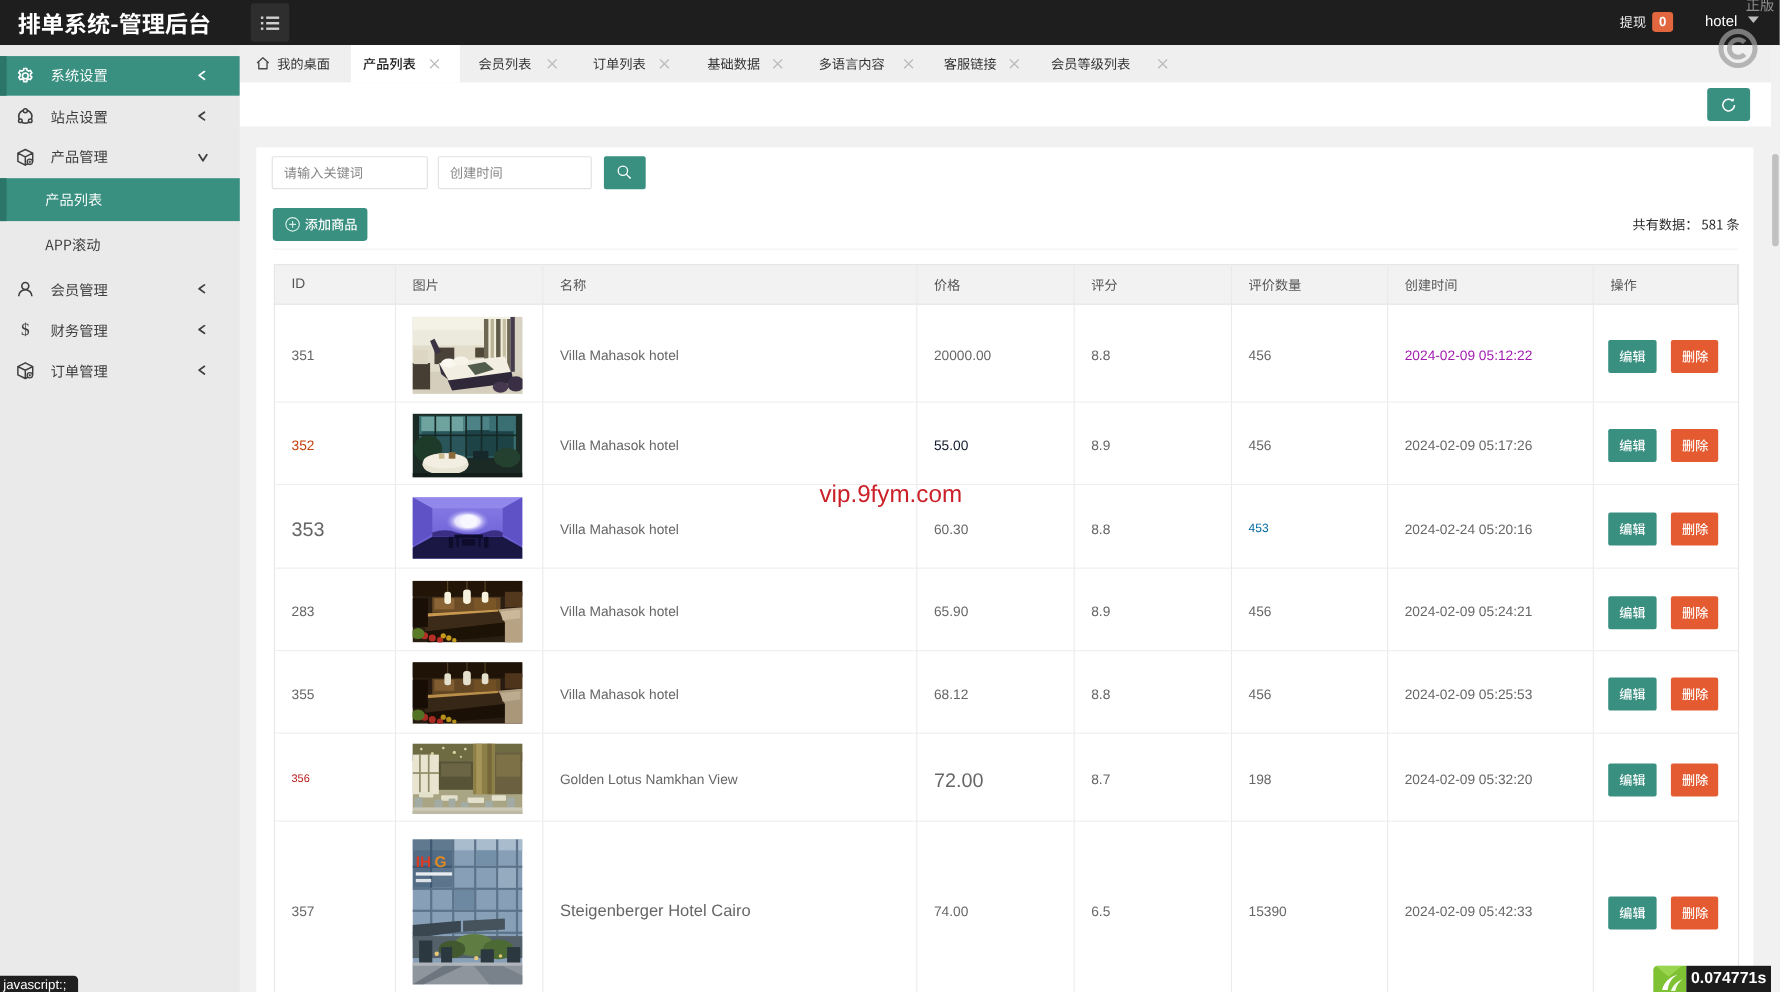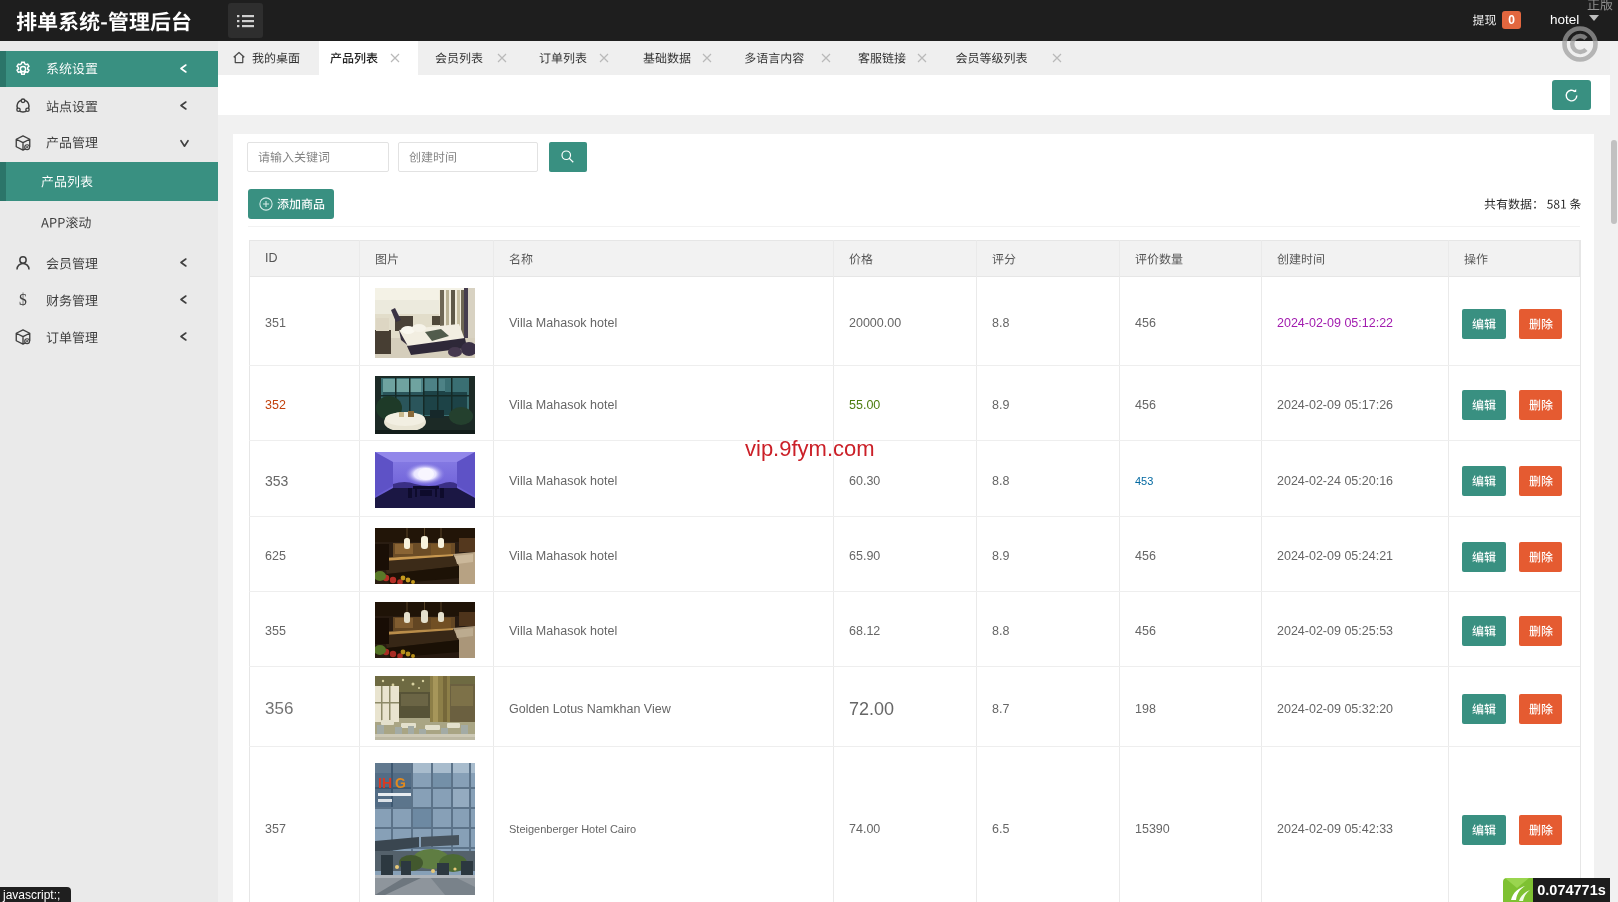--- a/index.html
+++ b/index.html
@@ -280,34 +280,34 @@
 <ellipse cx="14" cy="32" rx="13" ry="12" fill="#1e3a28"></ellipse>
 <ellipse cx="86" cy="40" rx="12" ry="9" fill="#24402e"></ellipse>
 <ellipse cx="30" cy="46" rx="21" ry="10" fill="#e9e5d4"></ellipse>
 <ellipse cx="30" cy="43" rx="20" ry="7" fill="#f2efe2"></ellipse>
 <rect x="24" y="36" width="5" height="5" fill="#c8b98e"></rect>
 <rect x="33" y="35" width="6" height="6" fill="#8a6a3a"></rect>
 <rect x="0" y="54" width="100" height="4" fill="#131d1a"></rect>
 <rect x="55" y="34" width="14" height="8" fill="#16282a"></rect>
 </svg></div>
 <div class="abs" style="left:509px;top:398px;font-size:12.5px;color:#666;line-height:14px;white-space:nowrap">Villa Mahasok hotel</div>
-<div class="abs" style="left:849px;top:398px;font-size:12.5px;color:#4d7c0f;line-height:14px;white-space:nowrap">55.00</div>
+<div class="abs" style="left:849px;top:398px;font-size:12.5px;color:#0f172a;line-height:14px;white-space:nowrap">55.00</div>
 <div class="abs" style="left:992px;top:398px;font-size:12.5px;color:#666;line-height:14px;white-space:nowrap">8.9</div>
 <div class="abs" style="left:1135px;top:398px;font-size:12.5px;color:#666;line-height:14px;white-space:nowrap">456</div>
 <div class="abs" style="left:1277px;top:398px;font-size:12.5px;color:#666;line-height:14px;white-space:nowrap">2024-02-09 05:17:26</div>
 <div class="abs" style="left:1462px;top:390px;width:44px;height:30px;background:#399081;border-radius:2px"></div>
 <div style="position:absolute;left:1472px;top:399px;line-height:0;"><svg width="24.0" height="12" viewBox="0 -880 2000 1000">
       <path d="M35 -61 57 25C140 -10 246 -55 346 -99L329 -173C220 -130 109 -86 35 -61ZM60 -419C75 -426 98 -432 192 -444C157 -387 126 -342 111 -324C82 -286 62 -261 40 -257C49 -235 63 -193 67 -177C88 -189 122 -201 340 -252C337 -271 334 -305 334 -329L187 -298C253 -387 318 -493 369 -596L295 -639C279 -601 259 -563 240 -526L145 -518C200 -603 253 -712 292 -815L203 -846C170 -726 106 -597 85 -564C66 -530 50 -507 31 -502C41 -479 55 -437 60 -419ZM625 -341V-210H558V-341ZM685 -341H743V-210H685ZM599 -825C612 -799 626 -768 636 -739H409V-522C409 -368 400 -143 306 16C326 25 364 53 378 69C442 -38 472 -179 485 -310V75H558V-137H625V53H685V-137H743V51H803V-137H863V-2C863 5 861 7 855 8C848 8 832 8 813 7C823 26 831 56 834 76C869 76 893 75 912 63C932 51 936 30 936 -1V-418L863 -417H493L495 -491H924V-739H739C728 -772 709 -817 689 -851ZM803 -341H863V-210H803ZM495 -661H836V-569H495Z M1561 -745H1804V-661H1561ZM1474 -813V-592H1895V-813ZM1077 -322C1086 -331 1119 -337 1151 -337H1238V-206C1161 -194 1090 -182 1035 -175L1054 -83L1238 -118V81H1324V-135L1425 -155L1419 -237L1324 -221V-337H1403V-422H1324V-571H1238V-422H1158C1185 -487 1211 -562 1234 -640H1413V-730H1258C1266 -762 1273 -795 1279 -827L1188 -844C1183 -806 1176 -768 1167 -730H1043V-640H1146C1127 -567 1107 -507 1098 -484C1081 -440 1067 -409 1049 -404C1059 -382 1072 -340 1077 -322ZM1799 -463V-390H1568V-463ZM1398 -85 1412 -2 1799 -33V84H1887V-41L1962 -47V-125L1887 -119V-463H1954V-541H1419V-463H1481V-90ZM1799 -321V-249H1568V-321ZM1799 -180V-113L1568 -96V-180Z" fill="#ffffff"></path>
     </svg></div>
 <div class="abs" style="left:1519px;top:390px;width:43px;height:30px;background:#e55b31;border-radius:2px"></div>
 <div style="position:absolute;left:1529px;top:399px;line-height:0;"><svg width="24.0" height="12" viewBox="0 -880 2000 1000">
       <path d="M701 -737V-162H776V-737ZM846 -828V-18C846 -3 841 1 827 2C813 2 769 2 721 0C733 24 745 62 748 84C816 84 861 82 889 67C917 54 927 30 927 -18V-828ZM40 -458V-372H100V-322C100 -200 96 -56 36 41C54 50 89 74 103 88C169 -17 178 -189 178 -323V-372H254V-24C254 -12 250 -9 241 -8C230 -8 199 -8 167 -9C177 13 187 50 189 73C243 73 277 71 301 56C325 42 332 17 332 -22V-372H391C390 -239 384 -71 334 45C353 53 388 73 402 86C457 -39 467 -228 468 -372H544V-24C544 -12 540 -9 530 -8C520 -8 489 -8 457 -9C467 13 477 50 479 73C532 73 567 71 591 56C615 42 622 17 622 -23V-372H667V-458H622V-811H391V-458H332V-811H100V-458ZM178 -729H254V-458H178ZM468 -729H544V-458H468Z M1465 -220C1433 -150 1382 -77 1331 -27C1351 -15 1386 11 1402 25C1453 -30 1510 -116 1548 -197ZM1762 -192C1814 -129 1873 -41 1899 16L1974 -27C1946 -82 1887 -166 1833 -228ZM1072 -804V81H1156V-719H1262C1242 -653 1217 -567 1192 -501C1258 -425 1274 -359 1274 -307C1274 -276 1269 -252 1254 -241C1247 -235 1236 -233 1224 -232C1210 -231 1191 -231 1171 -234C1184 -210 1192 -174 1192 -151C1215 -150 1241 -150 1260 -153C1282 -156 1300 -162 1316 -173C1345 -195 1357 -237 1357 -297C1357 -358 1341 -429 1273 -510C1305 -589 1341 -689 1370 -773L1308 -808L1295 -804ZM1655 -853C1589 -733 1465 -622 1341 -558C1363 -540 1389 -511 1402 -489C1422 -501 1442 -513 1461 -527V-456H1626V-351H1374V-265H1626V-20C1626 -7 1622 -3 1607 -2C1593 -2 1546 -2 1496 -4C1509 21 1523 58 1527 83C1597 83 1644 81 1676 67C1708 52 1718 28 1718 -19V-265H1956V-351H1718V-456H1860V-534L1916 -497C1930 -522 1957 -554 1980 -572C1894 -618 1802 -679 1711 -783L1734 -822ZM1478 -539C1547 -589 1610 -649 1664 -717C1729 -639 1792 -583 1853 -539Z" fill="#ffffff"></path>
     </svg></div>
 <div class="abs" style="left:249px;top:516px;width:1331px;height:1px;background:#eeeeee"></div>
-<div class="abs" style="left:265px;top:474px;font-size:14px;color:#666;line-height:14px;white-space:nowrap">353</div>
+<div class="abs" style="left:265px;top:474px;font-size:18px;color:#666;line-height:14px;white-space:nowrap">353</div>
 <div style="position:absolute;left:375px;top:452px;line-height:0;"><svg width="100" height="56" viewBox="0 0 100 56">
 <defs>
         <radialGradient id="g353" cx="0.5" cy="0.5" r="0.5">
           <stop offset="0" stop-color="#ffffff"></stop>
           <stop offset="0.55" stop-color="#e8e4ff"></stop>
           <stop offset="1" stop-color="#8d84e8" stop-opacity="0"></stop>
         </radialGradient>
 <linearGradient id="w353" x1="0" y1="0" x2="0" y2="1">
           <stop offset="0" stop-color="#8a80e6"></stop>
           <stop offset="0.6" stop-color="#7265da"></stop>
@@ -338,21 +338,21 @@
 <div class="abs" style="left:1277px;top:474px;font-size:12.5px;color:#666;line-height:14px;white-space:nowrap">2024-02-24 05:20:16</div>
 <div class="abs" style="left:1462px;top:466px;width:44px;height:30px;background:#399081;border-radius:2px"></div>
 <div style="position:absolute;left:1472px;top:475px;line-height:0;"><svg width="24.0" height="12" viewBox="0 -880 2000 1000">
       <path d="M35 -61 57 25C140 -10 246 -55 346 -99L329 -173C220 -130 109 -86 35 -61ZM60 -419C75 -426 98 -432 192 -444C157 -387 126 -342 111 -324C82 -286 62 -261 40 -257C49 -235 63 -193 67 -177C88 -189 122 -201 340 -252C337 -271 334 -305 334 -329L187 -298C253 -387 318 -493 369 -596L295 -639C279 -601 259 -563 240 -526L145 -518C200 -603 253 -712 292 -815L203 -846C170 -726 106 -597 85 -564C66 -530 50 -507 31 -502C41 -479 55 -437 60 -419ZM625 -341V-210H558V-341ZM685 -341H743V-210H685ZM599 -825C612 -799 626 -768 636 -739H409V-522C409 -368 400 -143 306 16C326 25 364 53 378 69C442 -38 472 -179 485 -310V75H558V-137H625V53H685V-137H743V51H803V-137H863V-2C863 5 861 7 855 8C848 8 832 8 813 7C823 26 831 56 834 76C869 76 893 75 912 63C932 51 936 30 936 -1V-418L863 -417H493L495 -491H924V-739H739C728 -772 709 -817 689 -851ZM803 -341H863V-210H803ZM495 -661H836V-569H495Z M1561 -745H1804V-661H1561ZM1474 -813V-592H1895V-813ZM1077 -322C1086 -331 1119 -337 1151 -337H1238V-206C1161 -194 1090 -182 1035 -175L1054 -83L1238 -118V81H1324V-135L1425 -155L1419 -237L1324 -221V-337H1403V-422H1324V-571H1238V-422H1158C1185 -487 1211 -562 1234 -640H1413V-730H1258C1266 -762 1273 -795 1279 -827L1188 -844C1183 -806 1176 -768 1167 -730H1043V-640H1146C1127 -567 1107 -507 1098 -484C1081 -440 1067 -409 1049 -404C1059 -382 1072 -340 1077 -322ZM1799 -463V-390H1568V-463ZM1398 -85 1412 -2 1799 -33V84H1887V-41L1962 -47V-125L1887 -119V-463H1954V-541H1419V-463H1481V-90ZM1799 -321V-249H1568V-321ZM1799 -180V-113L1568 -96V-180Z" fill="#ffffff"></path>
     </svg></div>
 <div class="abs" style="left:1519px;top:466px;width:43px;height:30px;background:#e55b31;border-radius:2px"></div>
 <div style="position:absolute;left:1529px;top:475px;line-height:0;"><svg width="24.0" height="12" viewBox="0 -880 2000 1000">
       <path d="M701 -737V-162H776V-737ZM846 -828V-18C846 -3 841 1 827 2C813 2 769 2 721 0C733 24 745 62 748 84C816 84 861 82 889 67C917 54 927 30 927 -18V-828ZM40 -458V-372H100V-322C100 -200 96 -56 36 41C54 50 89 74 103 88C169 -17 178 -189 178 -323V-372H254V-24C254 -12 250 -9 241 -8C230 -8 199 -8 167 -9C177 13 187 50 189 73C243 73 277 71 301 56C325 42 332 17 332 -22V-372H391C390 -239 384 -71 334 45C353 53 388 73 402 86C457 -39 467 -228 468 -372H544V-24C544 -12 540 -9 530 -8C520 -8 489 -8 457 -9C467 13 477 50 479 73C532 73 567 71 591 56C615 42 622 17 622 -23V-372H667V-458H622V-811H391V-458H332V-811H100V-458ZM178 -729H254V-458H178ZM468 -729H544V-458H468Z M1465 -220C1433 -150 1382 -77 1331 -27C1351 -15 1386 11 1402 25C1453 -30 1510 -116 1548 -197ZM1762 -192C1814 -129 1873 -41 1899 16L1974 -27C1946 -82 1887 -166 1833 -228ZM1072 -804V81H1156V-719H1262C1242 -653 1217 -567 1192 -501C1258 -425 1274 -359 1274 -307C1274 -276 1269 -252 1254 -241C1247 -235 1236 -233 1224 -232C1210 -231 1191 -231 1171 -234C1184 -210 1192 -174 1192 -151C1215 -150 1241 -150 1260 -153C1282 -156 1300 -162 1316 -173C1345 -195 1357 -237 1357 -297C1357 -358 1341 -429 1273 -510C1305 -589 1341 -689 1370 -773L1308 -808L1295 -804ZM1655 -853C1589 -733 1465 -622 1341 -558C1363 -540 1389 -511 1402 -489C1422 -501 1442 -513 1461 -527V-456H1626V-351H1374V-265H1626V-20C1626 -7 1622 -3 1607 -2C1593 -2 1546 -2 1496 -4C1509 21 1523 58 1527 83C1597 83 1644 81 1676 67C1708 52 1718 28 1718 -19V-265H1956V-351H1718V-456H1860V-534L1916 -497C1930 -522 1957 -554 1980 -572C1894 -618 1802 -679 1711 -783L1734 -822ZM1478 -539C1547 -589 1610 -649 1664 -717C1729 -639 1792 -583 1853 -539Z" fill="#ffffff"></path>
     </svg></div>
 <div class="abs" style="left:249px;top:591px;width:1331px;height:1px;background:#eeeeee"></div>
-<div class="abs" style="left:265px;top:549px;font-size:12.5px;color:#666;line-height:14px;white-space:nowrap">625</div>
+<div class="abs" style="left:265px;top:549px;font-size:12.5px;color:#666;line-height:14px;white-space:nowrap">283</div>
 <div style="position:absolute;left:375px;top:528px;line-height:0;"><svg width="100" height="56" viewBox="0 0 100 56">
 <rect width="100" height="56" fill="#2a1d12"></rect>
 <rect x="0" y="0" width="100" height="14" fill="#221508"></rect>
 <rect x="18" y="15" width="62" height="14" fill="#6b4c26"></rect>
 <rect x="20" y="16" width="18" height="10" fill="#8a6434"></rect>
 <rect x="56" y="16" width="20" height="11" fill="#7a5627"></rect>
 <g fill="#f7f2dd">
         <rect x="29" y="10" width="6" height="11" rx="2.5"></rect>
         <rect x="46" y="8" width="7" height="13" rx="3"></rect>
         <rect x="63" y="10" width="6" height="10" rx="2.5"></rect>
@@ -439,21 +439,21 @@
 <div class="abs" style="left:1277px;top:624px;font-size:12.5px;color:#666;line-height:14px;white-space:nowrap">2024-02-09 05:25:53</div>
 <div class="abs" style="left:1462px;top:616px;width:44px;height:30px;background:#399081;border-radius:2px"></div>
 <div style="position:absolute;left:1472px;top:625px;line-height:0;"><svg width="24.0" height="12" viewBox="0 -880 2000 1000">
       <path d="M35 -61 57 25C140 -10 246 -55 346 -99L329 -173C220 -130 109 -86 35 -61ZM60 -419C75 -426 98 -432 192 -444C157 -387 126 -342 111 -324C82 -286 62 -261 40 -257C49 -235 63 -193 67 -177C88 -189 122 -201 340 -252C337 -271 334 -305 334 -329L187 -298C253 -387 318 -493 369 -596L295 -639C279 -601 259 -563 240 -526L145 -518C200 -603 253 -712 292 -815L203 -846C170 -726 106 -597 85 -564C66 -530 50 -507 31 -502C41 -479 55 -437 60 -419ZM625 -341V-210H558V-341ZM685 -341H743V-210H685ZM599 -825C612 -799 626 -768 636 -739H409V-522C409 -368 400 -143 306 16C326 25 364 53 378 69C442 -38 472 -179 485 -310V75H558V-137H625V53H685V-137H743V51H803V-137H863V-2C863 5 861 7 855 8C848 8 832 8 813 7C823 26 831 56 834 76C869 76 893 75 912 63C932 51 936 30 936 -1V-418L863 -417H493L495 -491H924V-739H739C728 -772 709 -817 689 -851ZM803 -341H863V-210H803ZM495 -661H836V-569H495Z M1561 -745H1804V-661H1561ZM1474 -813V-592H1895V-813ZM1077 -322C1086 -331 1119 -337 1151 -337H1238V-206C1161 -194 1090 -182 1035 -175L1054 -83L1238 -118V81H1324V-135L1425 -155L1419 -237L1324 -221V-337H1403V-422H1324V-571H1238V-422H1158C1185 -487 1211 -562 1234 -640H1413V-730H1258C1266 -762 1273 -795 1279 -827L1188 -844C1183 -806 1176 -768 1167 -730H1043V-640H1146C1127 -567 1107 -507 1098 -484C1081 -440 1067 -409 1049 -404C1059 -382 1072 -340 1077 -322ZM1799 -463V-390H1568V-463ZM1398 -85 1412 -2 1799 -33V84H1887V-41L1962 -47V-125L1887 -119V-463H1954V-541H1419V-463H1481V-90ZM1799 -321V-249H1568V-321ZM1799 -180V-113L1568 -96V-180Z" fill="#ffffff"></path>
     </svg></div>
 <div class="abs" style="left:1519px;top:616px;width:43px;height:30px;background:#e55b31;border-radius:2px"></div>
 <div style="position:absolute;left:1529px;top:625px;line-height:0;"><svg width="24.0" height="12" viewBox="0 -880 2000 1000">
       <path d="M701 -737V-162H776V-737ZM846 -828V-18C846 -3 841 1 827 2C813 2 769 2 721 0C733 24 745 62 748 84C816 84 861 82 889 67C917 54 927 30 927 -18V-828ZM40 -458V-372H100V-322C100 -200 96 -56 36 41C54 50 89 74 103 88C169 -17 178 -189 178 -323V-372H254V-24C254 -12 250 -9 241 -8C230 -8 199 -8 167 -9C177 13 187 50 189 73C243 73 277 71 301 56C325 42 332 17 332 -22V-372H391C390 -239 384 -71 334 45C353 53 388 73 402 86C457 -39 467 -228 468 -372H544V-24C544 -12 540 -9 530 -8C520 -8 489 -8 457 -9C467 13 477 50 479 73C532 73 567 71 591 56C615 42 622 17 622 -23V-372H667V-458H622V-811H391V-458H332V-811H100V-458ZM178 -729H254V-458H178ZM468 -729H544V-458H468Z M1465 -220C1433 -150 1382 -77 1331 -27C1351 -15 1386 11 1402 25C1453 -30 1510 -116 1548 -197ZM1762 -192C1814 -129 1873 -41 1899 16L1974 -27C1946 -82 1887 -166 1833 -228ZM1072 -804V81H1156V-719H1262C1242 -653 1217 -567 1192 -501C1258 -425 1274 -359 1274 -307C1274 -276 1269 -252 1254 -241C1247 -235 1236 -233 1224 -232C1210 -231 1191 -231 1171 -234C1184 -210 1192 -174 1192 -151C1215 -150 1241 -150 1260 -153C1282 -156 1300 -162 1316 -173C1345 -195 1357 -237 1357 -297C1357 -358 1341 -429 1273 -510C1305 -589 1341 -689 1370 -773L1308 -808L1295 -804ZM1655 -853C1589 -733 1465 -622 1341 -558C1363 -540 1389 -511 1402 -489C1422 -501 1442 -513 1461 -527V-456H1626V-351H1374V-265H1626V-20C1626 -7 1622 -3 1607 -2C1593 -2 1546 -2 1496 -4C1509 21 1523 58 1527 83C1597 83 1644 81 1676 67C1708 52 1718 28 1718 -19V-265H1956V-351H1718V-456H1860V-534L1916 -497C1930 -522 1957 -554 1980 -572C1894 -618 1802 -679 1711 -783L1734 -822ZM1478 -539C1547 -589 1610 -649 1664 -717C1729 -639 1792 -583 1853 -539Z" fill="#ffffff"></path>
     </svg></div>
 <div class="abs" style="left:249px;top:746px;width:1331px;height:1px;background:#eeeeee"></div>
-<div class="abs" style="left:265px;top:702px;font-size:17px;color:#737373;line-height:14px;white-space:nowrap">356</div>
+<div class="abs" style="left:265px;top:702px;font-size:10px;color:#b91c1c;line-height:14px;white-space:nowrap">356</div>
 <div style="position:absolute;left:375px;top:676px;line-height:0;"><svg width="100" height="64" viewBox="0 0 100 64">
 <rect width="100" height="64" fill="#a9a584"></rect>
 <rect x="0" y="0" width="100" height="16" fill="#6e6a42"></rect>
 <g fill="#d8d2a0">
         <circle cx="8" cy="5" r="1.2"></circle>
         <circle cx="18" cy="9" r="1.4"></circle>
         <circle cx="28" cy="4" r="1.2"></circle>
         <circle cx="38" cy="8" r="1.5"></circle>
         <circle cx="48" cy="5" r="1.2"></circle>
         <circle cx="58" cy="9" r="1.3"></circle>
@@ -544,21 +544,21 @@
 <g fill="#e8c978">
         <circle cx="22" cy="104" r="2"></circle>
         <circle cx="58" cy="108" r="2"></circle>
         <circle cx="80" cy="106" r="1.6"></circle>
       </g>
 <rect x="0" y="114" width="100" height="18" fill="#8e959c"></rect>
 <path d="M0 132 L30 114 L48 114 L10 132 Z" fill="#6d767e"></path>
 <path d="M55 114 L80 114 L100 124 L100 132 L70 132 Z" fill="#79828a"></path>
 <rect x="0" y="112" width="100" height="3" fill="#aeb4ba"></rect>
 </svg></div>
-<div class="abs" style="left:509px;top:822px;font-size:11px;color:#666;line-height:14px;white-space:nowrap">Steigenberger Hotel Cairo</div>
+<div class="abs" style="left:509px;top:822px;font-size:15px;color:#666;line-height:14px;white-space:nowrap">Steigenberger Hotel Cairo</div>
 <div class="abs" style="left:849px;top:822px;font-size:12.5px;color:#666;line-height:14px;white-space:nowrap">74.00</div>
 <div class="abs" style="left:992px;top:822px;font-size:12.5px;color:#666;line-height:14px;white-space:nowrap">6.5</div>
 <div class="abs" style="left:1135px;top:822px;font-size:12.5px;color:#666;line-height:14px;white-space:nowrap">15390</div>
 <div class="abs" style="left:1277px;top:822px;font-size:12.5px;color:#666;line-height:14px;white-space:nowrap">2024-02-09 05:42:33</div>
 <div class="abs" style="left:1462px;top:815px;width:44px;height:30px;background:#399081;border-radius:2px"></div>
 <div style="position:absolute;left:1472px;top:824px;line-height:0;"><svg width="24.0" height="12" viewBox="0 -880 2000 1000">
       <path d="M35 -61 57 25C140 -10 246 -55 346 -99L329 -173C220 -130 109 -86 35 -61ZM60 -419C75 -426 98 -432 192 -444C157 -387 126 -342 111 -324C82 -286 62 -261 40 -257C49 -235 63 -193 67 -177C88 -189 122 -201 340 -252C337 -271 334 -305 334 -329L187 -298C253 -387 318 -493 369 -596L295 -639C279 -601 259 -563 240 -526L145 -518C200 -603 253 -712 292 -815L203 -846C170 -726 106 -597 85 -564C66 -530 50 -507 31 -502C41 -479 55 -437 60 -419ZM625 -341V-210H558V-341ZM685 -341H743V-210H685ZM599 -825C612 -799 626 -768 636 -739H409V-522C409 -368 400 -143 306 16C326 25 364 53 378 69C442 -38 472 -179 485 -310V75H558V-137H625V53H685V-137H743V51H803V-137H863V-2C863 5 861 7 855 8C848 8 832 8 813 7C823 26 831 56 834 76C869 76 893 75 912 63C932 51 936 30 936 -1V-418L863 -417H493L495 -491H924V-739H739C728 -772 709 -817 689 -851ZM803 -341H863V-210H803ZM495 -661H836V-569H495Z M1561 -745H1804V-661H1561ZM1474 -813V-592H1895V-813ZM1077 -322C1086 -331 1119 -337 1151 -337H1238V-206C1161 -194 1090 -182 1035 -175L1054 -83L1238 -118V81H1324V-135L1425 -155L1419 -237L1324 -221V-337H1403V-422H1324V-571H1238V-422H1158C1185 -487 1211 -562 1234 -640H1413V-730H1258C1266 -762 1273 -795 1279 -827L1188 -844C1183 -806 1176 -768 1167 -730H1043V-640H1146C1127 -567 1107 -507 1098 -484C1081 -440 1067 -409 1049 -404C1059 -382 1072 -340 1077 -322ZM1799 -463V-390H1568V-463ZM1398 -85 1412 -2 1799 -33V84H1887V-41L1962 -47V-125L1887 -119V-463H1954V-541H1419V-463H1481V-90ZM1799 -321V-249H1568V-321ZM1799 -180V-113L1568 -96V-180Z" fill="#ffffff"></path>
     </svg></div>
 <div class="abs" style="left:1519px;top:815px;width:43px;height:30px;background:#e55b31;border-radius:2px"></div>
 <div style="position:absolute;left:1529px;top:824px;line-height:0;"><svg width="24.0" height="12" viewBox="0 -880 2000 1000">

